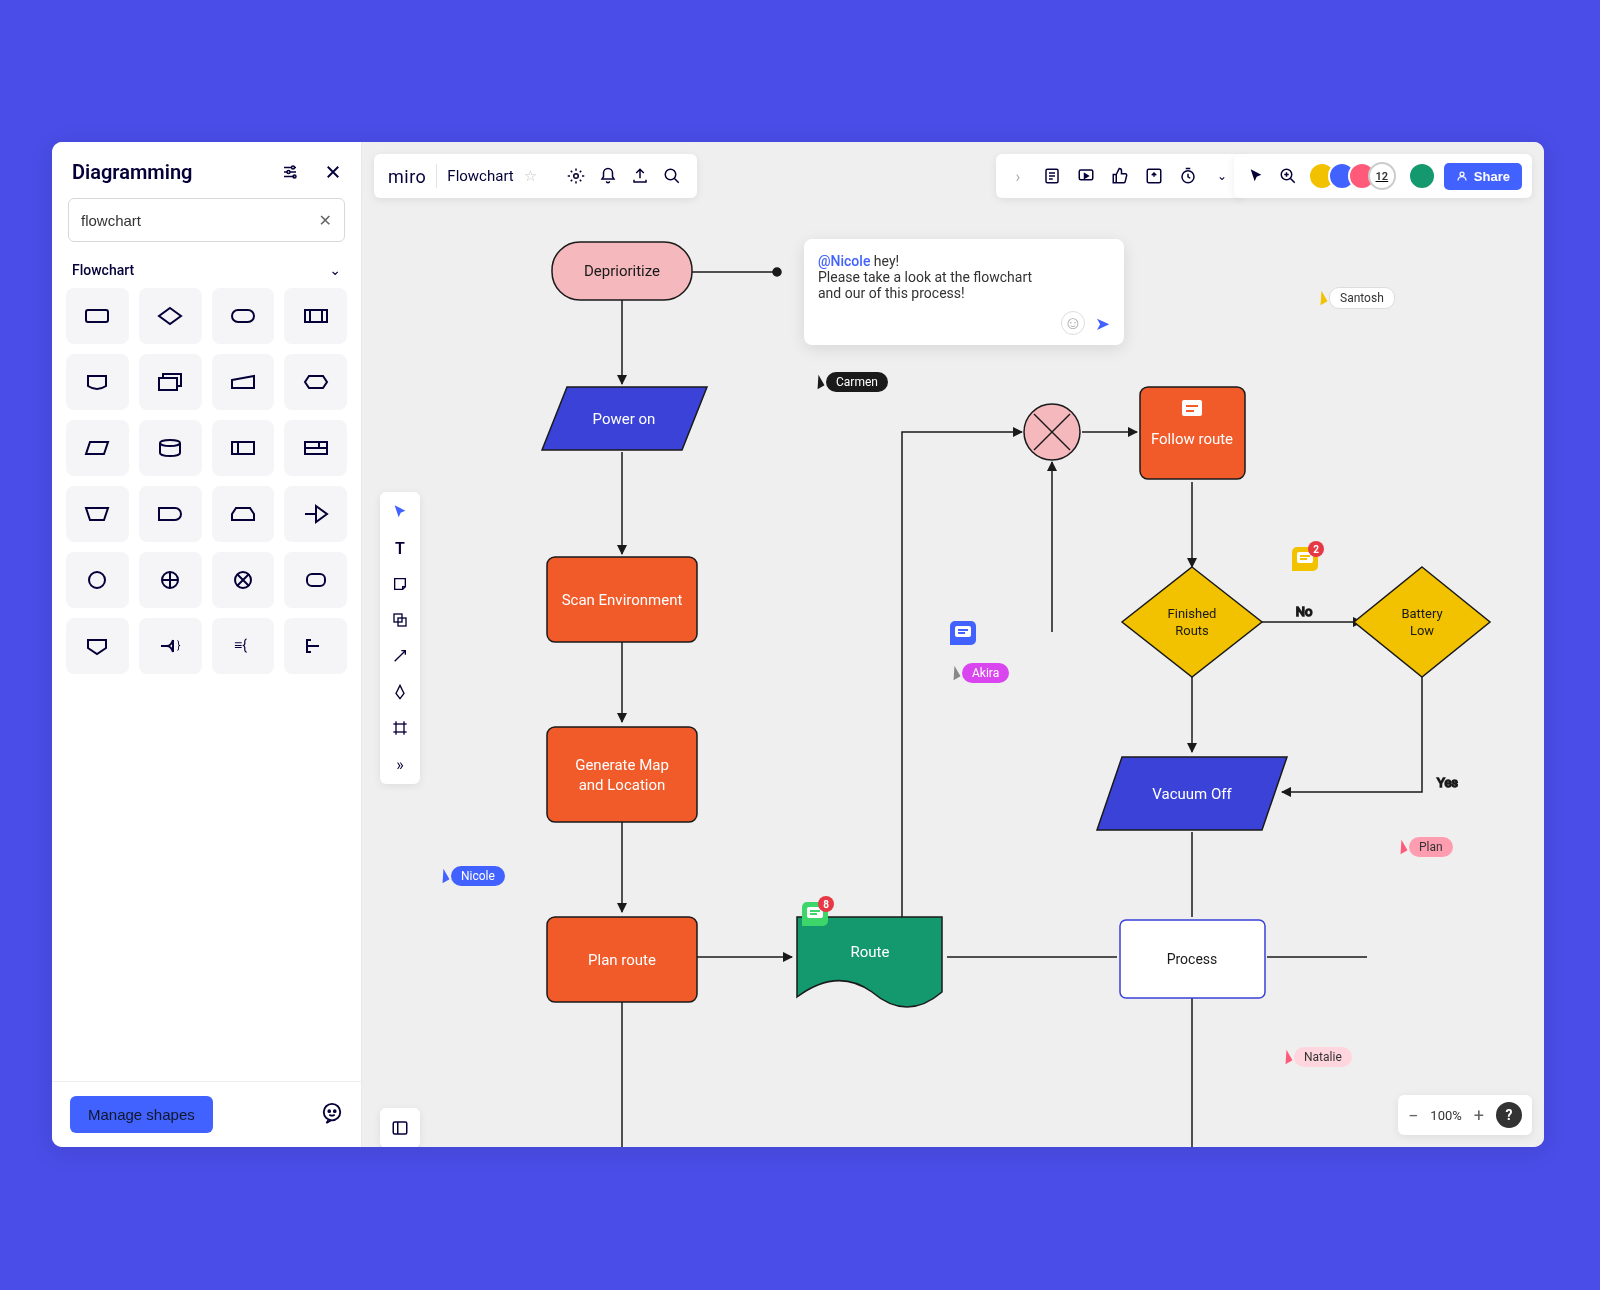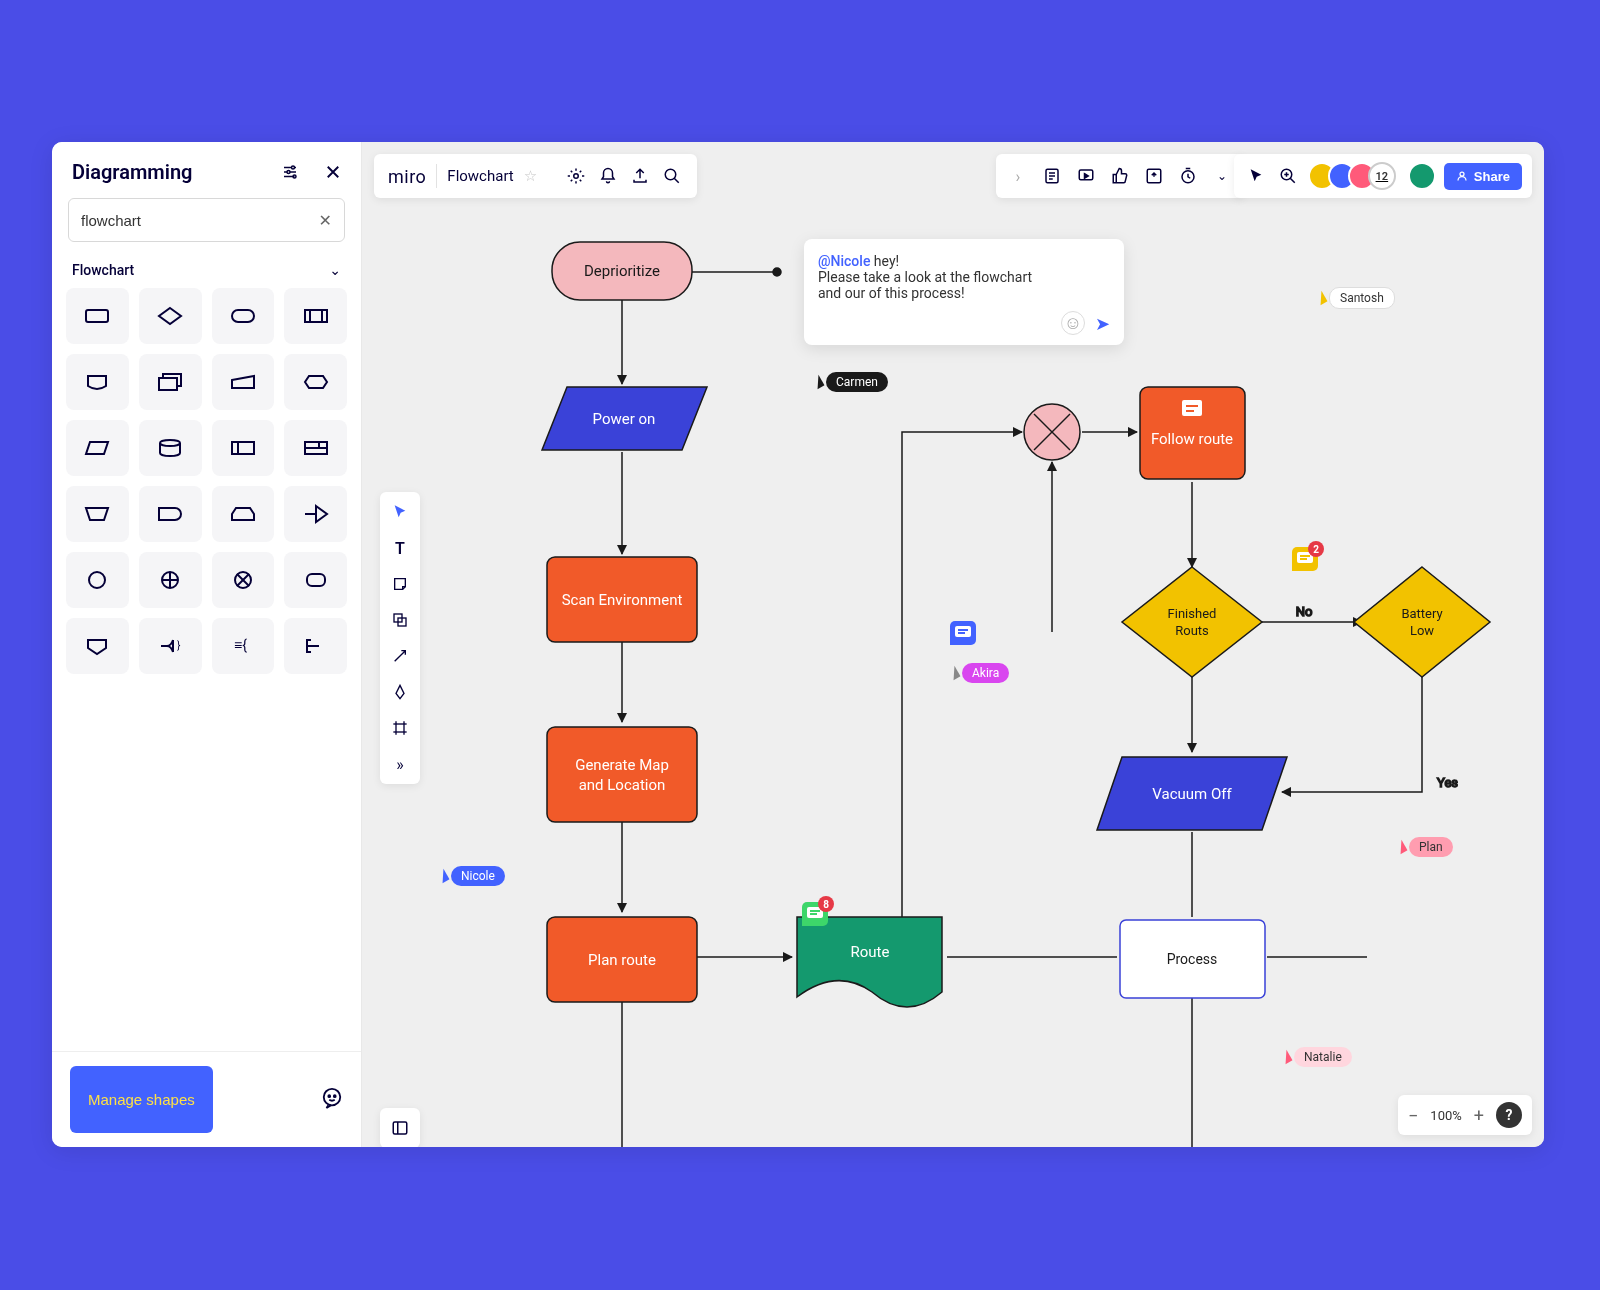--- a/index.html
+++ b/index.html
@@ -71,24 +71,24 @@
   .shape-cell svg { width: 26px; height: 20px; }
   .lp-footer {
     margin-top: auto;
     display:flex; align-items:center;
     padding: 14px 18px;
     gap: 12px;
     border-top: 1px solid #eee;
   }
   .manage-btn {
     background: #4262ff;
-    color: #fde047;
+    color: #0f172a;
     border: none;
     border-radius: 6px;
-    padding: 25px 18px;
+    padding: 10px 18px;
     font-size: 15px;
     font-weight: 500;
   }
   .lp-footer .chat-ico { margin-left:auto; color:#050038; }
 
   
   .canvas {
     position: absolute;
     left: 310px; top: 0; right: 0; bottom: 0;
     background: #efefef;

